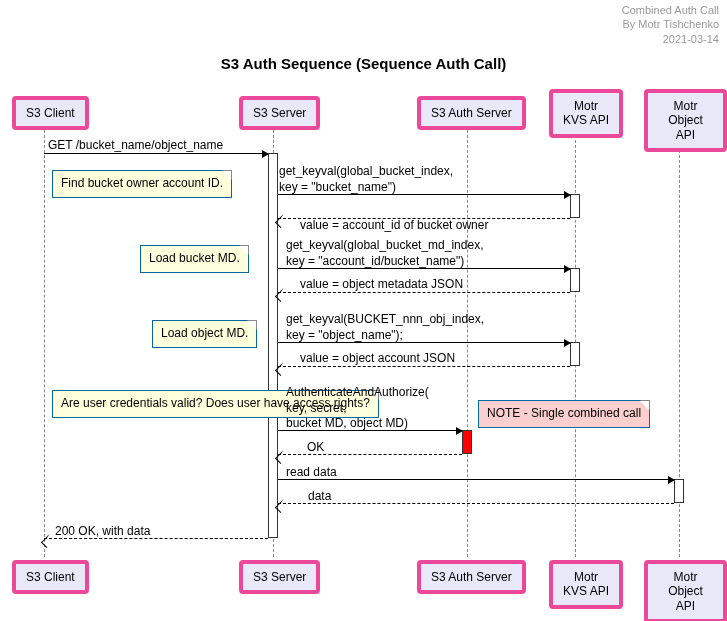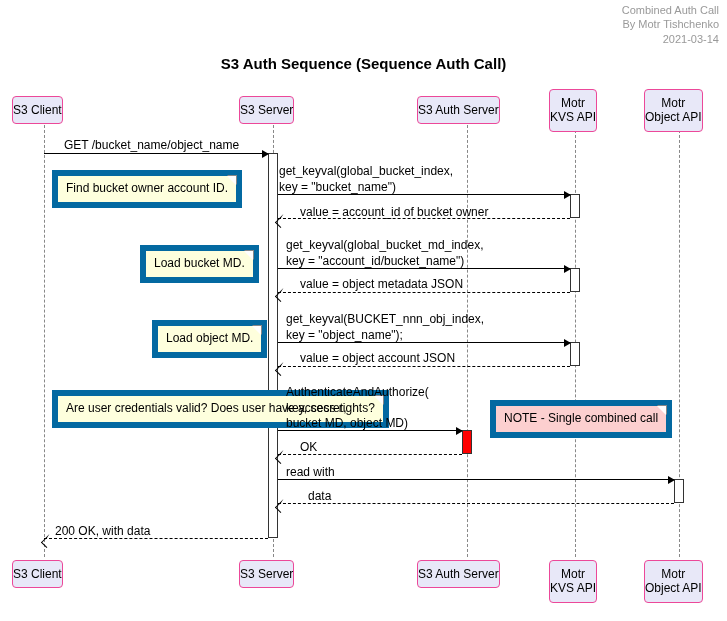--- a/index.html
+++ b/index.html
@@ -1,30 +1,30 @@
 <!DOCTYPE html>
 <html><head>
 <meta charset="utf-8">
 <style>
 *{box-sizing:border-box;margin:0;padding:0}
 body{font-family:Arial,sans-serif;font-size:12px;background:#fff;color:#000;width:727px;height:621px;position:relative}
 .meta{position:absolute;top:3px;right:8px;font-size:11px;color:#999;text-align:right;line-height:1.3}
 .title{position:absolute;top:55px;width:100%;text-align:center;font-size:15px;font-weight:bold}
-.participant{position:absolute;background:#e8e8f8;border:1px solid #ec4899;border-radius:4px;padding:6px 0;text-align:center;font-size:12px;white-space:pre-line;line-height:1.2}
+.participant{position:absolute;background:#e8e8f8;border:4px solid #ec4899;border-radius:4px;padding:6px 10px;text-align:center;font-size:12px;white-space:pre-line;line-height:1.2}
 .lifeline{position:absolute;width:0;border-left:1px dashed #888;top:125px;height:432px}
 .activation{position:absolute;background:#fff;border:1px solid #333;width:10px}
 .activation.red{background:#f00}
 .msg{position:absolute;font-size:12px;white-space:pre-line;line-height:1.3}
 .arrow{position:absolute;height:0;border-top:1px solid #000}
 .arrow.dashed{border-top:1px dashed #000}
 .arrow::after{content:"";position:absolute;right:-1px;top:-4px;border-left:7px solid #000;border-top:4px solid transparent;border-bottom:4px solid transparent}
 .arrow.left::after{right:auto;left:-1px;border-left:none;border-right:7px solid #000}
 .arrow.open::after{border-left:none;border-right:none;width:7px;height:7px;border-top:1px solid #000;border-right:1px solid #000;transform:rotate(45deg);top:-4px;right:0}
 .arrow.open.left::after{transform:rotate(-135deg);left:0;right:auto}
-.note{position:absolute;background:#feffdd;border:6px solid #0369a1;padding:5px 8px;font-size:12px;line-height:1.3}
+.note{position:absolute;background:#feffdd;border:1px solid #0369a1;padding:5px 8px;font-size:12px;line-height:1.3}
 .note::before{content:"";position:absolute;top:-1px;right:-1px;width:0;height:0;border-left:10px solid transparent;border-top:10px solid #888}
 .note::after{content:"";position:absolute;top:0;right:0;width:0;height:0;border-left:9px solid transparent;border-top:9px solid #fff}
 .note.pink{background:#fccfcf}
 .note.pink::after{border-top-color:#fff}
 </style>
 </head>
 <body>
 
 <div class="meta"><span>Combined Auth Call</span><br><span>By Motr Tishchenko</span><br><span>2021-03-14</span></div>
 <div class="title">S3 Auth Sequence (Sequence Auth Call)</div>
@@ -43,28 +43,28 @@
 <div class="participant" style="left:644px;top:89px">Motr
 Object API</div>
 
 <div class="activation" style="left:268px;top:153px;height:385px"></div>
 <div class="activation" style="left:570px;top:194px;height:24px"></div>
 <div class="activation" style="left:570px;top:268px;height:24px"></div>
 <div class="activation" style="left:570px;top:342px;height:24px"></div>
 <div class="activation red" style="left:462px;top:430px;height:24px"></div>
 <div class="activation" style="left:674px;top:479px;height:24px"></div>
 
-<div class="msg" style="left:64px;top:138px">GET /bucket_name/object_name</div>
+<div class="msg" style="left:48px;top:138px">GET /bucket_name/object_name</div>
 <div class="arrow" style="left:44px;top:153px;width:224px"></div>
 
 <div class="note" style="left:52px;top:170px">Find bucket owner account ID.</div>
 <div class="msg" style="left:279px;top:164px">get_keyval(global_bucket_index,
       key = "bucket_name")</div>
 <div class="arrow" style="left:278px;top:194px;width:292px"></div>
-<div class="msg" style="left:300px;top:205px">value = account_id of bucket owner</div>
+<div class="msg" style="left:300px;top:218px">value = account_id of bucket owner</div>
 <div class="arrow dashed left open" style="left:278px;top:218px;width:292px"></div>
 
 <div class="note" style="left:140px;top:245px">Load bucket MD.</div>
 <div class="msg" style="left:286px;top:238px">get_keyval(global_bucket_md_index,
       key = "account_id/bucket_name")</div>
 <div class="arrow" style="left:278px;top:268px;width:292px"></div>
 <div class="msg" style="left:300px;top:277px">value = object metadata JSON</div>
 <div class="arrow dashed left open" style="left:278px;top:292px;width:292px"></div>
 
 <div class="note" style="left:152px;top:320px">Load object MD.</div>
@@ -73,25 +73,25 @@
 <div class="arrow" style="left:278px;top:342px;width:292px"></div>
 <div class="msg" style="left:300px;top:351px">value = object account JSON</div>
 <div class="arrow dashed left open" style="left:278px;top:366px;width:292px"></div>
 
 <div class="note" style="left:52px;top:390px">Are user credentials valid?
 Does user have access rights?</div>
 <div class="msg" style="left:286px;top:385px">AuthenticateAndAuthorize(
       key, secret,
       bucket MD, object MD)</div>
 <div class="arrow" style="left:278px;top:430px;width:184px"></div>
-<div class="note pink" style="left:490px;top:400px">NOTE - Single combined call</div>
-<div class="msg" style="left:300px;top:440px">OK</div>
+<div class="note pink" style="left:478px;top:400px">NOTE - Single combined call</div>
+<div class="msg" style="left:307px;top:440px">OK</div>
 <div class="arrow dashed left open" style="left:278px;top:454px;width:184px"></div>
 
-<div class="msg" style="left:286px;top:465px">read with</div>
+<div class="msg" style="left:286px;top:465px">read data</div>
 <div class="arrow" style="left:278px;top:479px;width:396px"></div>
 <div class="msg" style="left:308px;top:489px">data</div>
 <div class="arrow dashed left open" style="left:278px;top:503px;width:396px"></div>
 
 <div class="msg" style="left:55px;top:524px">200 OK, with data</div>
 <div class="arrow dashed left open" style="left:44px;top:538px;width:224px"></div>
 
 <div class="participant" style="left:12px;top:560px">S3 Client</div>
 <div class="participant" style="left:239px;top:560px">S3 Server</div>
 <div class="participant" style="left:417px;top:560px">S3 Auth Server</div>

